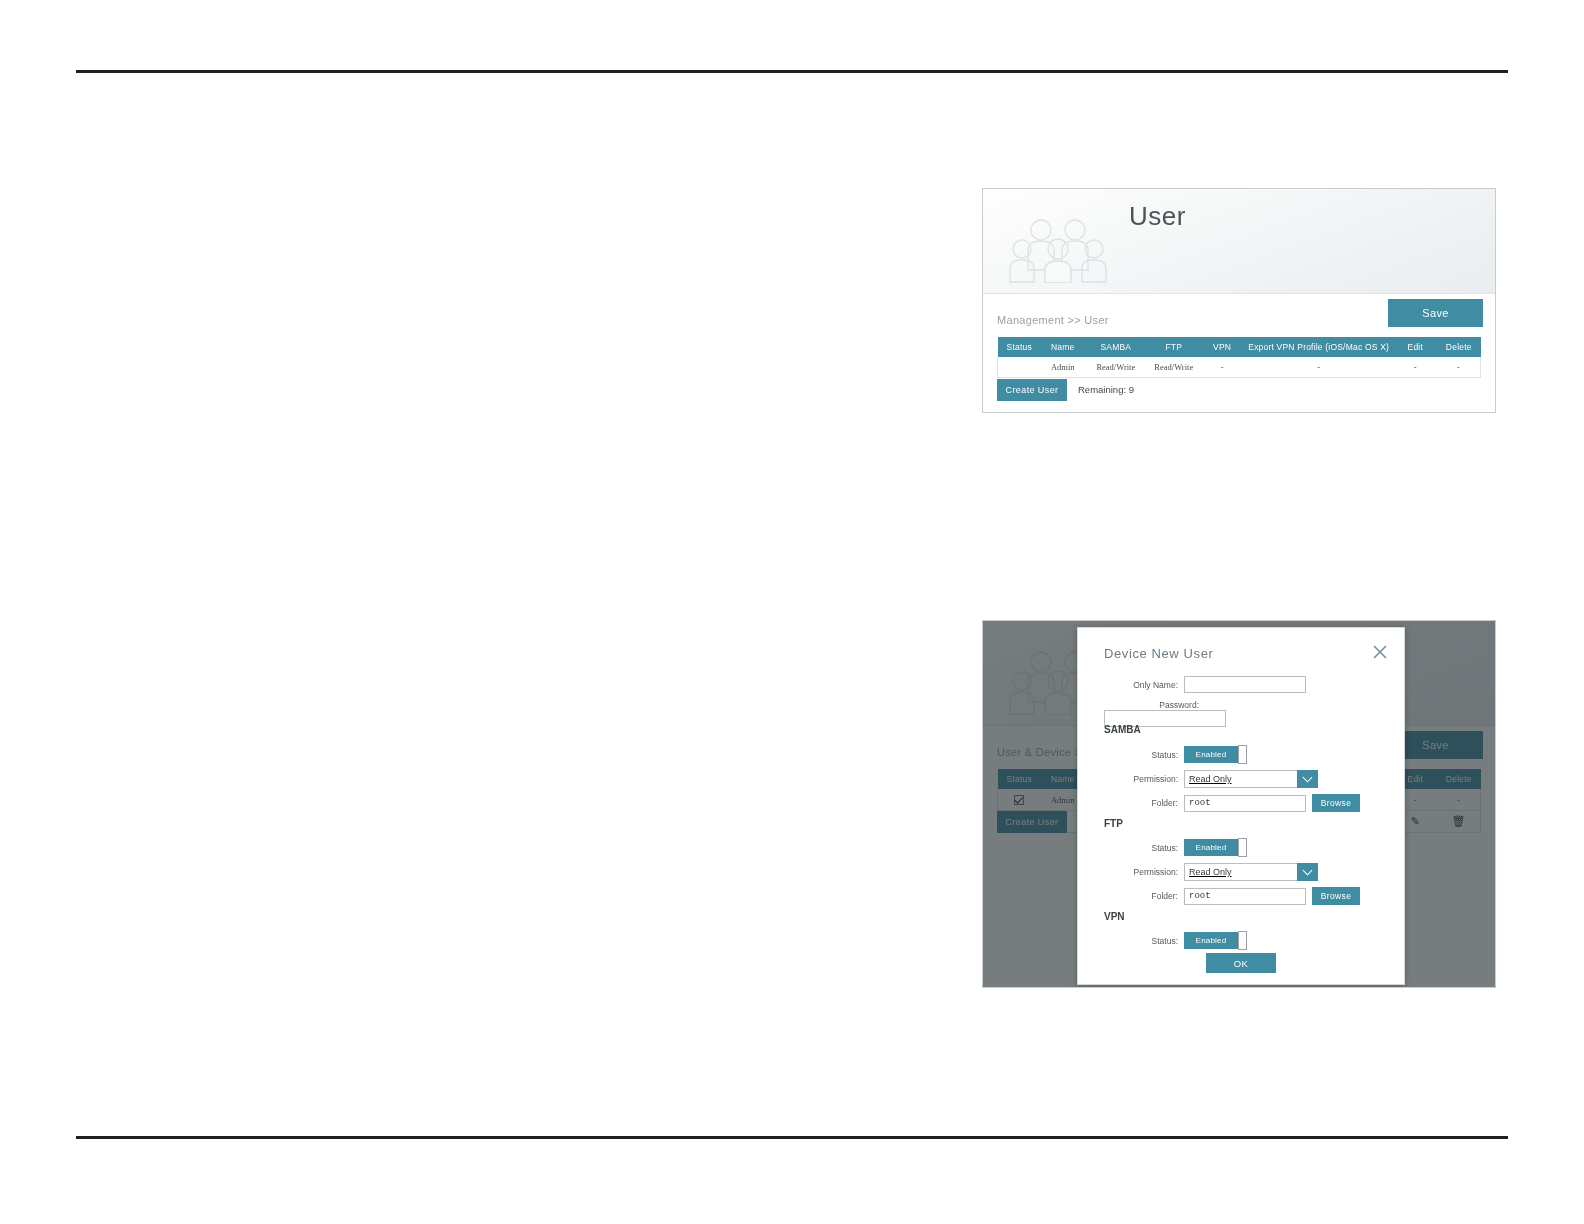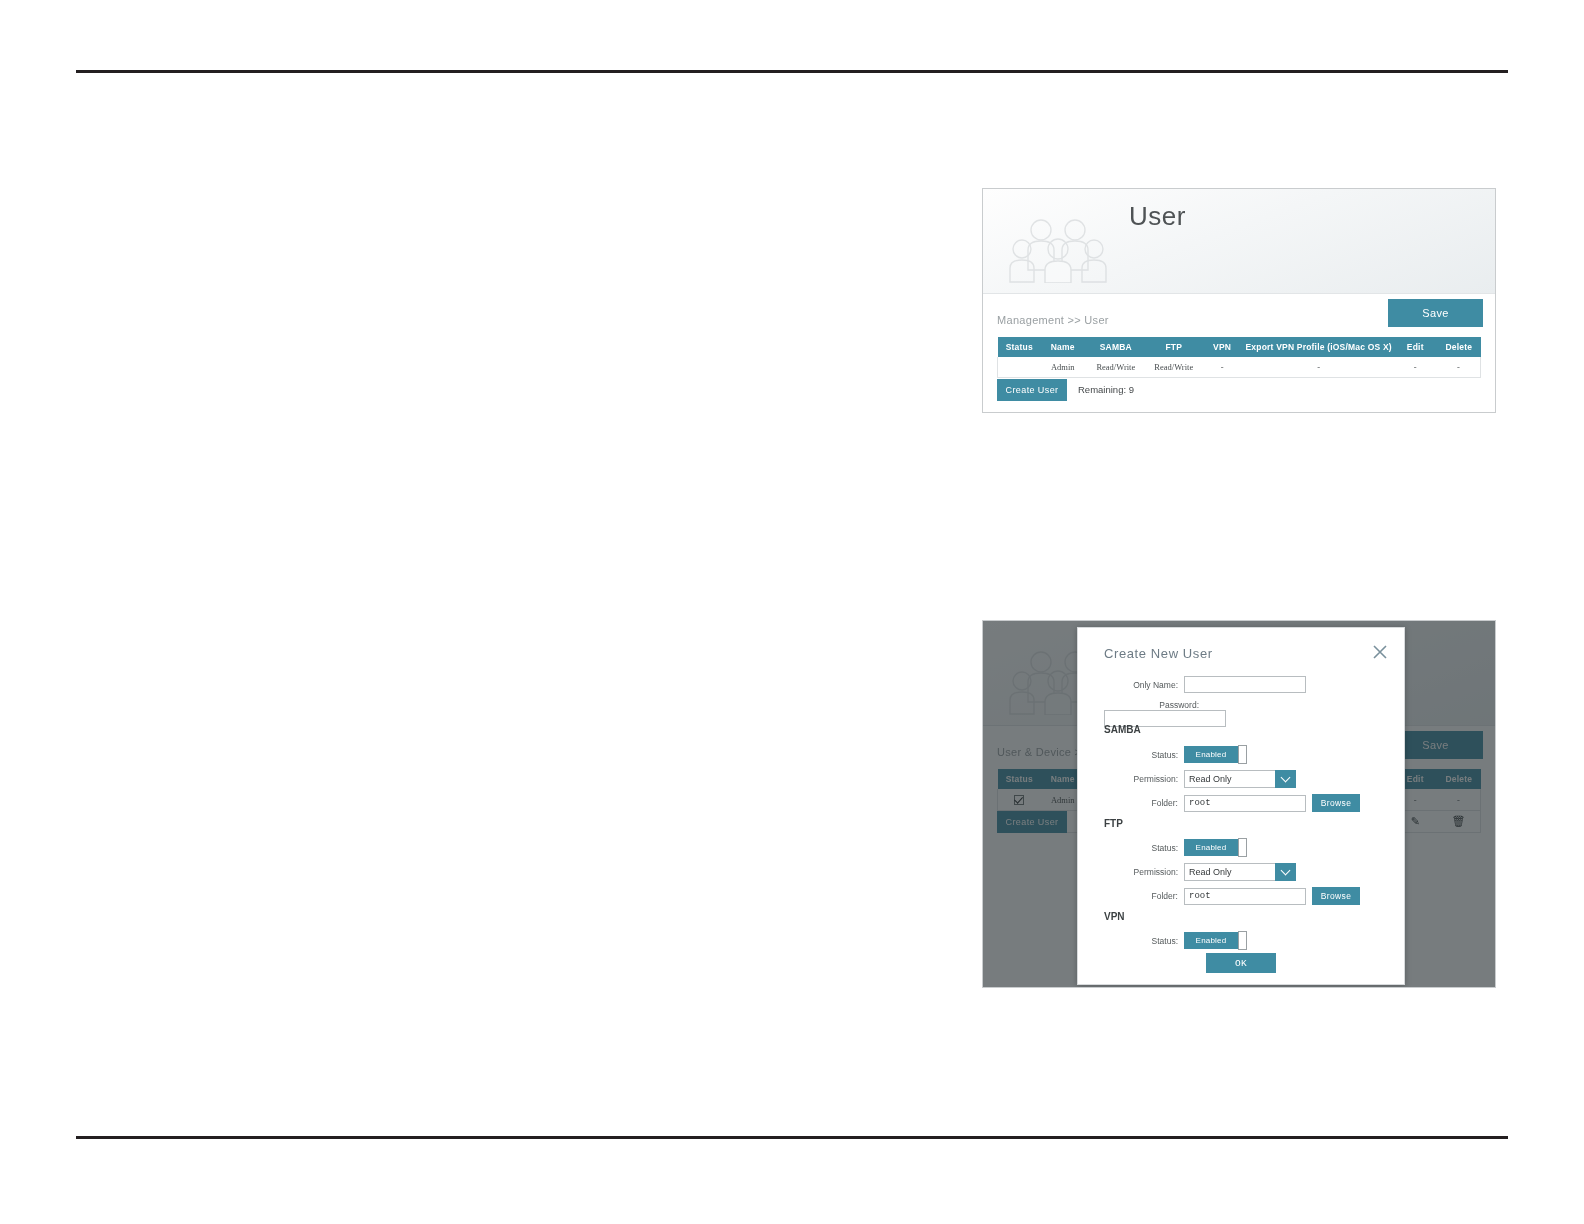--- a/index.html
+++ b/index.html
@@ -51,21 +51,21 @@
     display:flex;align-items:center;justify-content:center;
     cursor:pointer;
   }
   #save-button{position:absolute;right:12px;top:5px;width:95px;height:28px;}
 
   
   .tbl{position:absolute;left:14px;right:14px;border-collapse:collapse;
        width:calc(100% - 28px);table-layout:fixed;}
   #user-table{top:148px;}
   .tbl thead th{
-    background:#3f8ca3;color:#ffffff;font-size:8.5px;font-weight:bold;
+    background:#3f8ca3;color:#ffffff;font-size:8.5px;font-weight:normal;
     padding:5px 0;text-align:center;letter-spacing:.2px;white-space:nowrap;
   }
   .tbl tbody td{
     font-size:8.5px;color:#4a4f51;padding:5px 0;text-align:center;
     background:#ffffff;border-bottom:1px solid #dfe2e4;font-family:Liberation Serif, serif;
   }
   .tbl tbody tr td:first-child{border-left:1px solid #dfe2e4;}
   .tbl tbody tr td:last-child{border-right:1px solid #dfe2e4;}
 
   #create-user-button{position:absolute;left:14px;top:190px;width:70px;height:22px;font-size:9px;}
@@ -114,32 +114,32 @@
   }
   .sect-head{position:absolute;left:26px;font-size:10px;font-weight:bold;color:#3c4143;}
   .toggle{
     width:54px;height:17px;background:#3f8ca3;position:relative;
     display:flex;align-items:center;justify-content:center;cursor:pointer;
   }
   .toggle span{font-size:8px;color:#fff;letter-spacing:.2px;}
   .toggle:after{content:"";position:absolute;right:-9px;top:-1px;width:9px;height:19px;
     background:#fff;border:1px solid #9aa0a3;box-sizing:border-box;}
   .selectbox{
-    width:112px;height:18px;border:1px solid #b8bdc0;background:#fff;
-    display:flex;align-items:center;position:relative;box-sizing:border-box;cursor:pointer;
+    width:134px;height:18px;border:1px solid #b8bdc0;background:#fff;
+    display:flex;align-items:center;position:relative;box-sizing:border-box;cursor:pointer;text-decoration:underline;
   }
   .selectbox span{font-size:9px;color:#35393b;padding-left:4px;}
   .sel-arrow{
     position:absolute;right:-1px;top:-1px;width:21px;height:18px;background:#3f8ca3;
     display:flex;align-items:center;justify-content:center;
   }
   .sel-arrow:after{content:"";width:6px;height:6px;border:solid #fff;border-width:0 1.5px 1.5px 0;
     transform:rotate(45deg);margin-top:-3px;}
   .btn-browse{width:48px;height:18px;font-size:8.5px;margin-left:6px;}
-  #ok-button{position:absolute;left:128px;top:325px;width:70px;height:20px;font-size:9.5px;font-family:Liberation Mono, monospace;}
+  #ok-button{position:absolute;left:128px;top:325px;width:70px;height:20px;font-size:9.5px;}
 </style>
 </head>
 <body>
 
 <div class="page-rule" id="rule-top"></div>
 <div class="page-rule" id="rule-bottom"></div>
 
 <div class="router-panel" id="panel-user">
 
   <div class="hero">
@@ -280,21 +280,21 @@
       </tbody>
     </table>
 
     <button class="btn-teal" id="bg-create-user">Create User</button>
     <div class="bg-remaining">Re</div>
 
     <div class="dim-overlay"></div>
   </div>
 
   <div class="modal">
-    <div class="modal-title">Create New User</div>
+    <div class="modal-title">Device New User</div>
     <svg id="dialog-close-button" viewBox="0 0 20 20">
       <path d="M4 4 L16 16 M16 4 L4 16" stroke="#79909c" stroke-width="1.6" fill="none"></path>
     </svg>
 
     <div class="form-row" style="left:26px;top:48px;">
       <div class="f-label">Only Name:</div>
       <input class="f-input" value="" style="">
     </div>
 
     <div class="form-row" style="left:26px;top:72px;flex-direction:column;">

